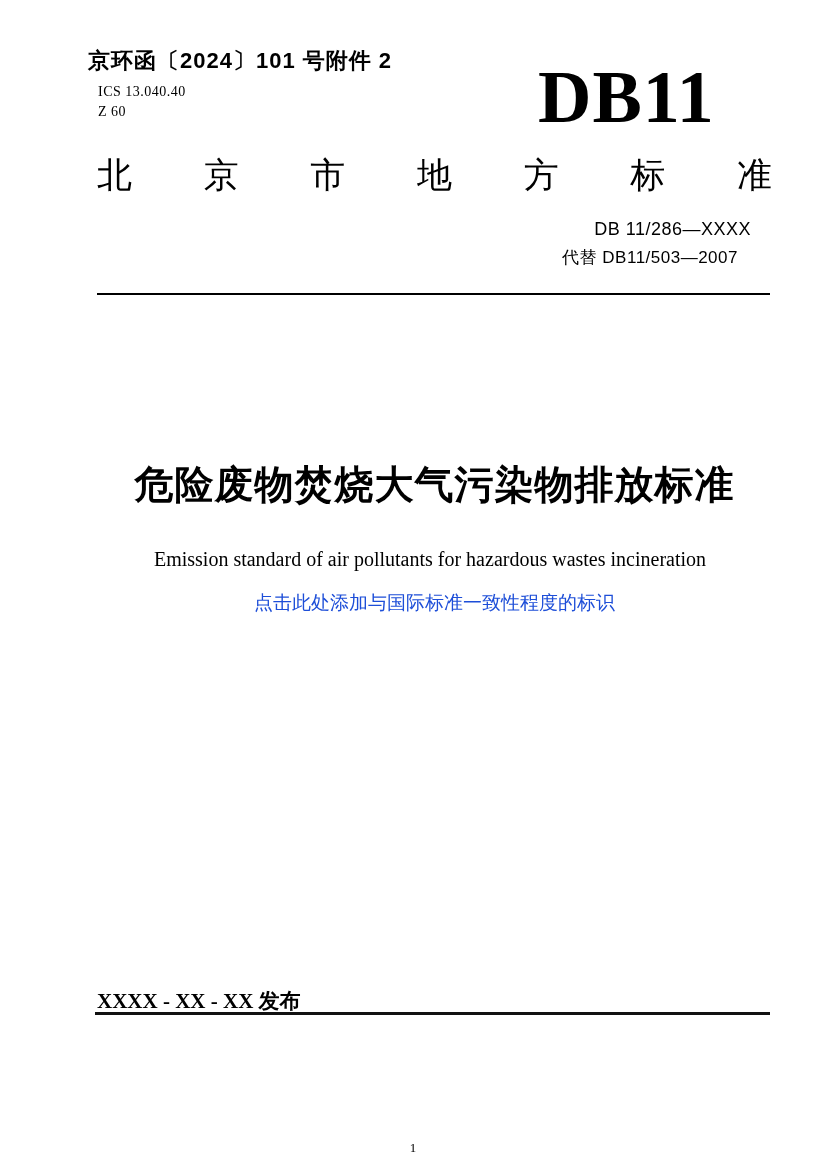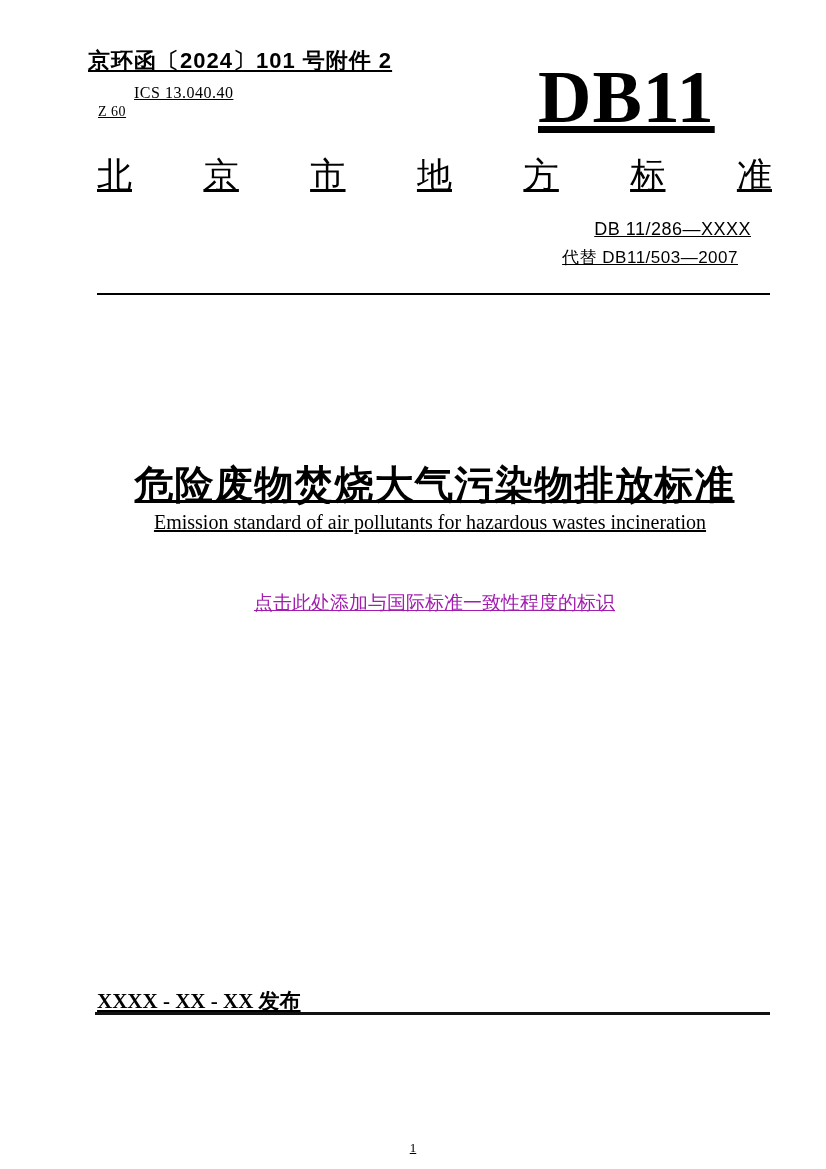--- a/index.html
+++ b/index.html
@@ -1,15 +1,15 @@
 <!DOCTYPE html>
 <html><head>
 <meta charset="utf-8">
 <style>
-  * { margin: 0; padding: 0; box-sizing: border-box; text-decoration: underline; }
+  * { margin: 0; padding: 0; box-sizing: border-box; }
   html, body { background: #ffffff; }
   body {
     width: 826px; height: 1169px;
     position: relative;
     font-family: "Liberation Sans", sans-serif;
     color: #000;
     overflow: hidden;
   }
   .page {
     position: absolute; left: 0; top: 0;
@@ -17,24 +17,23 @@
     background: #ffffff;
   }
   .doc-ref {
     position: absolute; left: 88px; top: 46px;
     font-size: 22px; font-weight: 700;
     letter-spacing: 1px;
     font-family: "Liberation Sans", sans-serif;
   }
   .ics {
     position: absolute; left: 98px; top: 84px;
-    font-size: 16px;
+    font-size: 14px;
     font-family: "Liberation Serif", serif;
     letter-spacing: 0.5px;
-    margin-left: 36px;
   }
   .cls-code {
     position: absolute; left: 98px; top: 104px;
     font-size: 14px;
     font-family: "Liberation Serif", serif;
     letter-spacing: 0.5px;
   }
   .db-logo {
     position: absolute; left: 538px; top: 60px;
     font-size: 74px; font-weight: 700;
@@ -64,30 +63,30 @@
     width: 673px; height: 2px; background: #000;
   }
   .title-zh {
     position: absolute; left: 97px; top: 458px;
     width: 675px; text-align: center;
     font-size: 39px; font-weight: 700;
     font-family: "Liberation Sans", sans-serif;
     letter-spacing: 1px;
   }
   .title-en {
-    position: absolute; left: 60px; top: 511px;
+    position: absolute; left: 60px; top: 548px;
     width: 740px; text-align: center;
     font-size: 20px;
     font-family: "Liberation Serif", serif;
   }
   .consistency {
     position: absolute; left: 97px; top: 590px;
     width: 675px; text-align: center;
     font-size: 19px;
-    color: #a21caf;
+    color: #1d4ed8;
     font-family: "Liberation Serif", serif;
     cursor: pointer;
   }
   .draft-note {
     position: absolute; left: 97px; top: 644px;
     width: 675px; text-align: center;
     font-size: 16px;
     font-family: "Liberation Serif", serif;
   }
   .date-issue {

